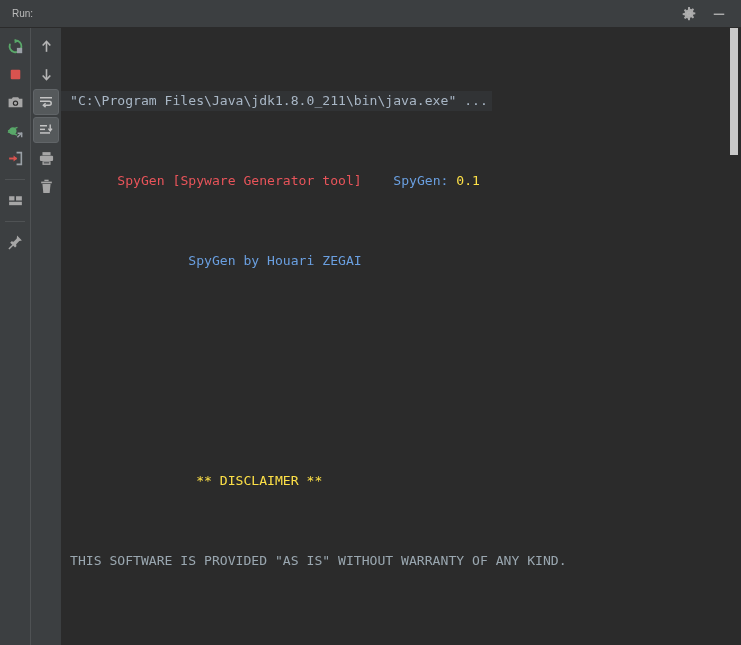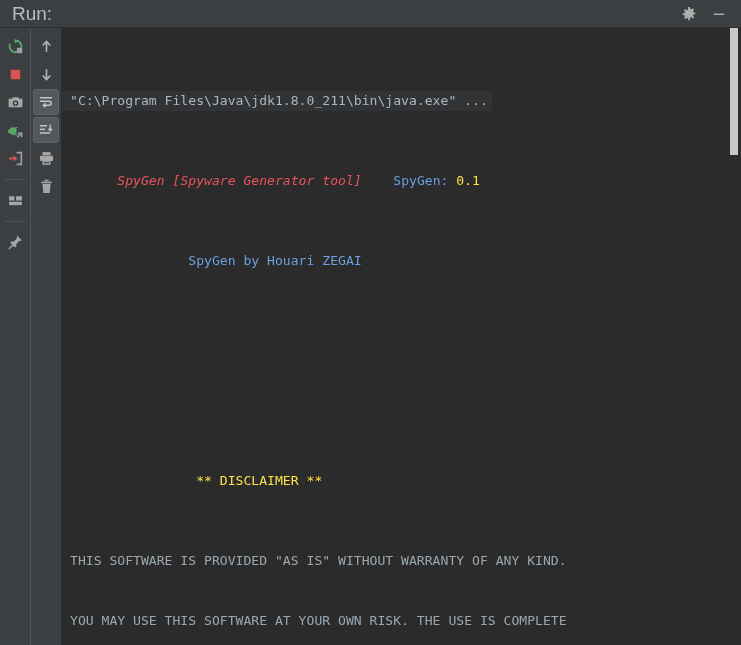--- a/index.html
+++ b/index.html
@@ -22,21 +22,21 @@
     width: 741px; height: 28px;
     background: #3c3f41;
     border-bottom: 1px solid #2b2b2b;
     display: flex; align-items: stretch;
   }
   .run-label {
     display: flex; align-items: center;
     padding: 0 10px 0 12px;
     color: #bbbbbb;
     font-family: "Liberation Sans", sans-serif;
-    font-size: 19px;
+    font-size: 10px;
   }
   .tab {
     display: flex; align-items: center; gap: 6px;
     padding: 0 9px 0 10px;
     background: #4e5254;
     border-top: 1px solid #5c6164;
     border-left: 1px solid #32353a;
     border-right: 1px solid #32353a;
     color: #d8d8d8;
     font-family: "Liberation Sans", sans-serif;
@@ -122,21 +122,21 @@
   }
   .ln { height: 20px; padding-left: 9px; }
   .cmdline {
     background: #313335;
     color: #a9b7c6;
     display: inline-block;
     padding-left: 9px;
     padding-right: 4px;
     margin-left: -9px;
   }
-  .red     { color: #e8545a; font-style: italic; }
+  .red     { color: #e8545a; }
   .yellow  { color: #fde047; }
   .blue    { color: #6a9fe0; }
   .dim     { color: #9aa7b0; }
 
   
   .vscroll {
     position: absolute; top: 28px; right: 3px;
     width: 8px; height: 617px;
     background: transparent;
   }
@@ -283,21 +283,20 @@
       <div class="ln">      <span class="red">SpyGen [Spyware Generator tool]</span>    <span class="blue">SpyGen:</span> <span class="yellow">0.1</span></div>
 
       <div class="ln">               <span class="blue">SpyGen by Houari ZEGAI</span></div>
 
       <div class="ln"> </div>
       <div class="ln"> </div>
 
       <div class="ln">                <span class="yellow">** DISCLAIMER **</span></div>
 
       <div class="ln"><span class="dim">THIS SOFTWARE IS PROVIDED "AS IS" WITHOUT WARRANTY OF ANY KIND.</span></div>
-      <div class="ln"><span class="dim">YOU MAY USE THIS SOFTWARE AT YOUR OWN RISK. THE USE IS COMPLETE</span></div>
       
       
       
 
       
 
       
       
 
       

